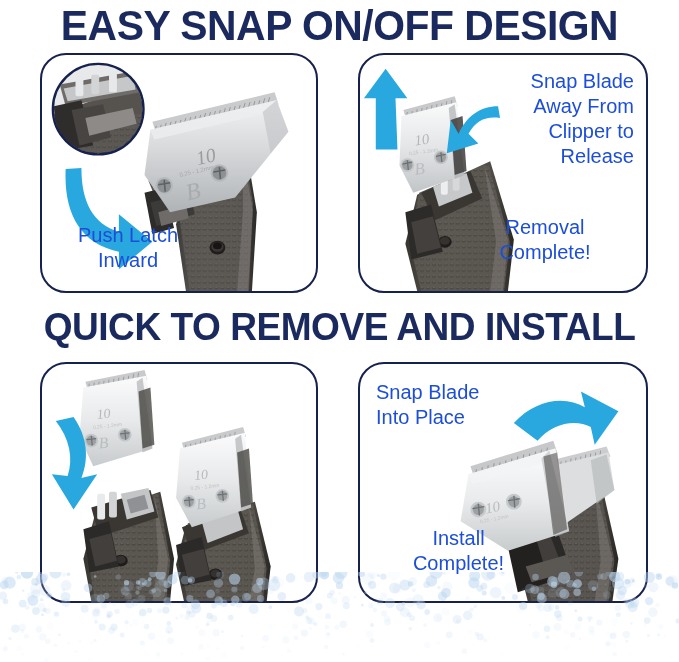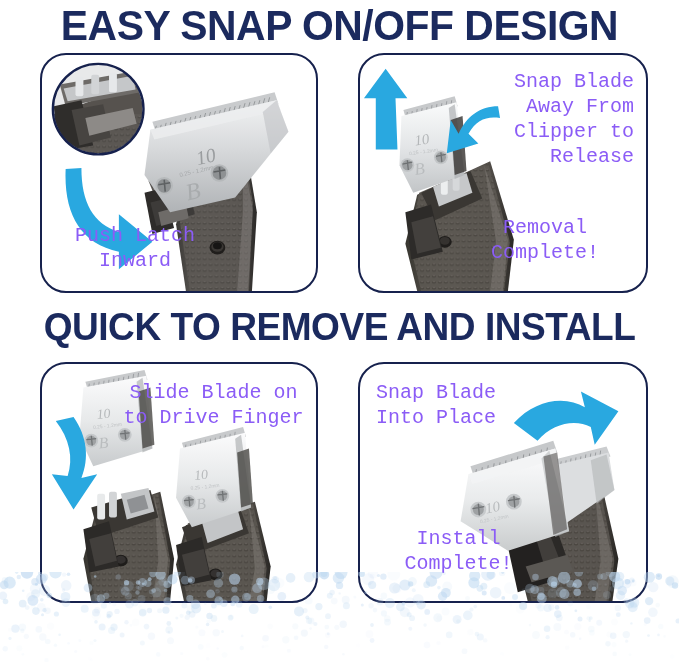--- a/index.html
+++ b/index.html
@@ -51,32 +51,32 @@
   #panel-2 { left:358px; top:53px;  width:290px; height:240px; }
   #panel-3 { left:40px;  top:362px; width:278px; height:241px; }
   #panel-4 { left:358px; top:362px; width:290px; height:241px; }
 
   .panel-art { position:absolute; inset:0; }
   .panel-art svg { display:block; width:100%; height:100%; }
 
   
   .caption {
     position:absolute;
-    color:#8b5cf6;
-    font-family:Liberation Mono, monospace;
+    color:#1d4ed8;
+    font-family:Liberation Sans, sans-serif;
     font-size:20px;
     line-height:25px;
     white-space:pre-line;
   }
   .caption.center { text-align:center; }
   .caption.right  { text-align:right; }
   .caption.left   { text-align:left; }
 
   
-  #cap-1      { left:13px;  top:168px; width:160px; text-align:center; }
+  #cap-1      { left:6px;  top:168px; width:160px; text-align:center; }
   
   #cap-2a     { right:12px; top:14px; width:178px; text-align:right; }
   #cap-2b     { right:12px; top:160px; width:178px; text-align:center; }
   
   #cap-3      { right:10px; top:16px; width:185px; text-align:center; }
   
   #cap-4a     { left:16px; top:16px; width:165px; text-align:left; }
   #cap-4b     { left:16px; top:162px; width:165px; text-align:center; }
 </style>
 </head>
@@ -451,22 +451,20 @@
 
         <g>
           <path d="M32 54
                    C 46 74, 48 96, 40 116
                    L 56 112 L 32 148 L 10 112 L 26 114
                    C 32 96, 28 76, 14 58
                    Z" fill="#29a8e0"></path>
         </g>
       </svg>
     </div>
-    <div class="caption center" id="cap-3">Slide Blade on
-to Drive Finger</div>
   </div>
 
   <div class="panel" id="panel-4">
     <div class="panel-art">
       <svg viewBox="0 0 290 241" preserveAspectRatio="none">
         <defs>
           <linearGradient id="g4blade" x1="0" y1="0" x2="0" y2="1">
             <stop offset="0" stop-color="#fcfcfd"></stop>
             <stop offset="0.5" stop-color="#e9ebec"></stop>
             <stop offset="1" stop-color="#c9cccd"></stop>

